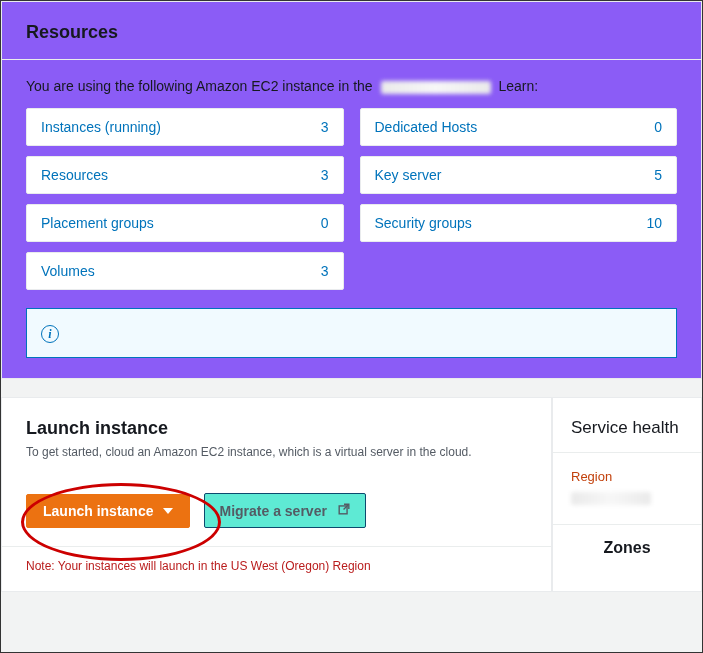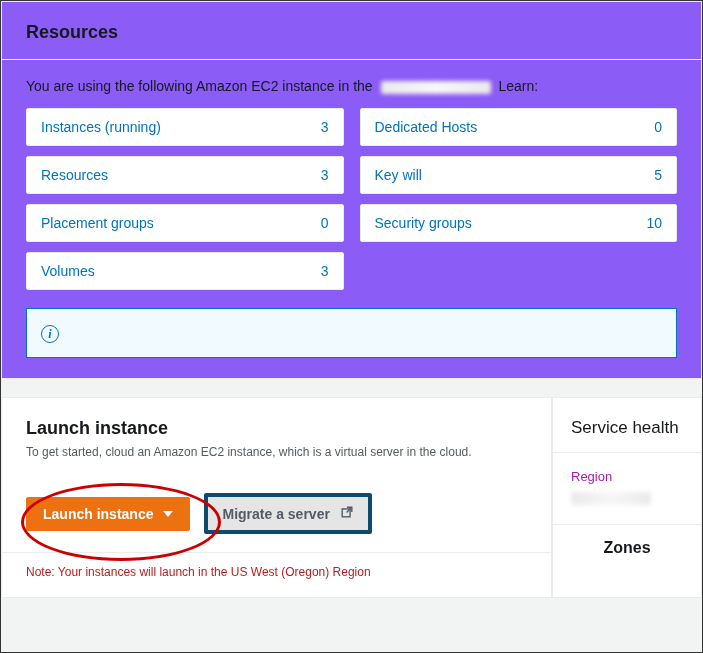--- a/index.html
+++ b/index.html
@@ -161,24 +161,24 @@
     gap: 10px;
     cursor: pointer;
   }
   .triangle-down {
     width: 0; height: 0;
     border-left: 5px solid transparent;
     border-right: 5px solid transparent;
     border-top: 6px solid #fff;
   }
   .btn-secondary {
-    background: #e5e5e5;
+    background: #5eead4;
     color: #545b64;
     font-weight: 700;
-    border: 4px solid #0c4a6e;
+    border: 1px solid #0c4a6e;
     border-radius: 2px;
     padding: 8px 14px;
     font-size: 14px;
     display: inline-flex;
     align-items: center;
     gap: 10px;
     cursor: pointer;
   }
   .ext-icon svg { width: 14px; height: 14px; }
   .launch-note {
@@ -215,21 +215,21 @@
   .health-title {
     font-size: 17px;
     font-weight: 400;
     white-space: nowrap;
   }
   .health-body {
     padding: 16px 18px;
   }
   .health-label {
     font-size: 13px;
-    color: #a21caf;
+    color: #c2410c;
     margin-bottom: 8px;
   }
   .health-sub {
     padding: 14px 18px;
     border-top: 1px solid #eaeded;
     text-align: center;
   }
   .health-subtitle {
     font-size: 16px;
     font-weight: 700;
@@ -261,21 +261,21 @@
         </a>
         <a class="resource-tile">
           <span class="label">Dedicated Hosts</span>
           <span class="count">0</span>
         </a>
         <a class="resource-tile">
           <span class="label">Resources</span>
           <span class="count">3</span>
         </a>
         <a class="resource-tile">
-          <span class="label">Key will</span>
+          <span class="label">Key server</span>
           <span class="count">5</span>
         </a>
         <a class="resource-tile">
           <span class="label">Placement groups</span>
           <span class="count">0</span>
         </a>
         <a class="resource-tile">
           <span class="label">Security groups</span>
           <span class="count">10</span>
         </a>

